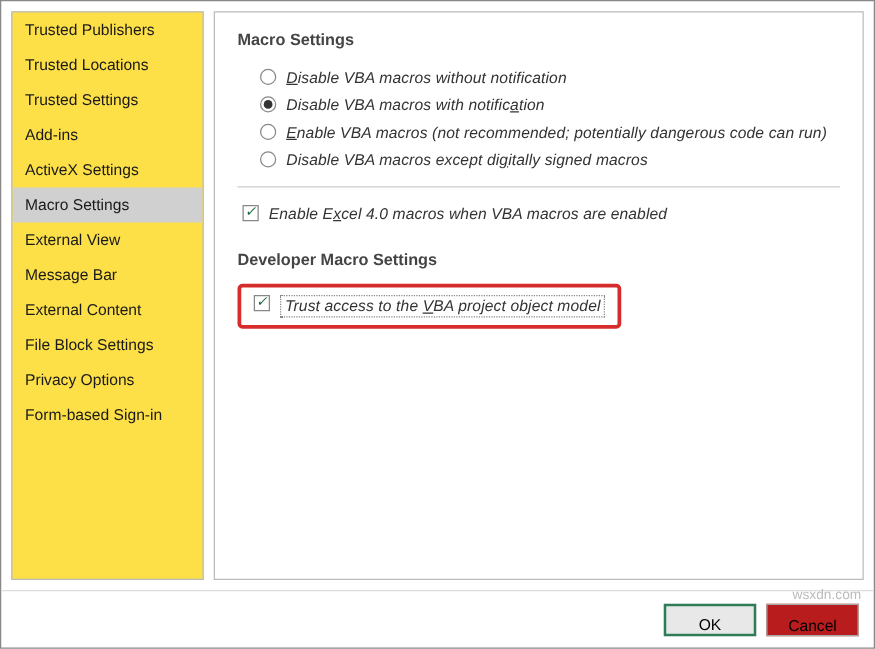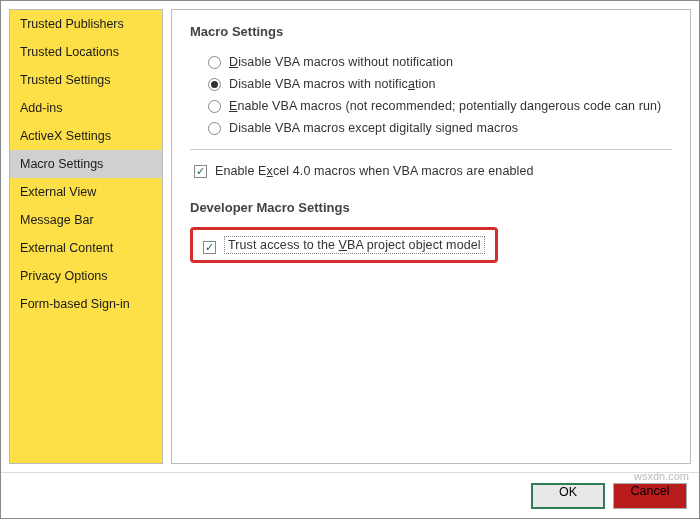--- a/index.html
+++ b/index.html
@@ -10,31 +10,31 @@
     .titlebar-icons { display: flex; gap: 18px; align-items: center; }
     .help-icon, .close-icon { font-size: 14px; color: #333; cursor: pointer; padding: 4px 8px; }
     .close-icon { font-size: 16px; }
     .body { flex: 1; display: flex; padding: 8px; gap: 8px; overflow: hidden; }
     .sidebar { width: 154px; border: 1px solid #bbb; background: #fde047; overflow-y: auto; }
     .sidebar-item { padding: 7px 10px; font-size: 12.5px; color: #1a1a1a; cursor: pointer; white-space: nowrap; overflow: hidden; text-overflow: ellipsis; }
     .sidebar-item.selected { background: #d0d0d0; }
     .content { flex: 1; border: 1px solid #bbb; padding: 14px 18px; overflow-y: auto; font-size: 12.5px; }
     .section-header { font-size: 13px; font-weight: 600; color: #444; margin-bottom: 12px; }
     .radio-group { padding-left: 18px; margin-bottom: 10px; }
-    .radio-row, .check-row { display: flex; align-items: flex-end; gap: 8px; padding: 4px 0; color: #333; }
+    .radio-row, .check-row { display: flex; align-items: flex-start; gap: 8px; padding: 4px 0; color: #333; font-style: italic; }
     .radio { width: 13px; height: 13px; border: 1px solid #888; border-radius: 50%; display: inline-flex; align-items: center; justify-content: center; flex-shrink: 0; }
     .radio.checked::after { content: ""; width: 7px; height: 7px; background: #333; border-radius: 50%; }
     .check { width: 13px; height: 13px; border: 1px solid #888; display: inline-flex; align-items: center; justify-content: center; flex-shrink: 0; color: #146a3c; font-size: 11px; line-height: 1; }
     .divider { border-top: 1px solid #ccc; margin: 10px 0; }
     .check-group { padding-left: 4px; margin-bottom: 18px; }
     .highlight-box { border: 3px solid #d62c2c; border-radius: 4px; padding: 6px 10px; display: inline-flex; align-items: center; gap: 8px; }
     .dotted-label { border: 1px dotted #888; padding: 1px 3px; }
     .underline-key { text-decoration: underline; }
     .footer { height: 46px; border-top: 1px solid #ddd; display: flex; align-items: center; justify-content: flex-end; padding: 0 12px; gap: 8px; }
-    .btn { min-width: 74px; height: 26px; font-size: 12.5px; display: inline-flex; align-items: flex-start; justify-content: center; cursor: pointer; }
+    .btn { min-width: 74px; height: 26px; font-size: 12.5px; display: inline-flex; align-items: flex-end; justify-content: center; cursor: pointer; }
     .btn-ok { background: #e8e8e8; border: 2px solid #2e7d57; }
     .btn-cancel { background: #b91c1c; border: 1px solid #aaa; }
     .watermark { position: absolute; bottom: 36px; right: 10px; font-size: 11px; color: #bbb; }
     .accesskey span.underline-key { text-decoration: underline; }
     .radio-label, .check-label { letter-spacing: 0.1px; }
   </style>
 </head>
 <body>
 
 <div class="window">
@@ -45,20 +45,21 @@
     <div class="sidebar">
       <div class="sidebar-item"><span>Trusted Publishers</span></div>
       <div class="sidebar-item"><span>Trusted Locations</span></div>
       <div class="sidebar-item"><span>Trusted Settings</span></div>
       <div class="sidebar-item"><span>Add-ins</span></div>
       <div class="sidebar-item"><span>ActiveX Settings</span></div>
       <div class="sidebar-item selected"><span>Macro Settings</span></div>
       <div class="sidebar-item"><span>External View</span></div>
       <div class="sidebar-item"><span>Message Bar</span></div>
       <div class="sidebar-item"><span>External Content</span></div>
+      <div class="sidebar-item"><span>File Block Settings</span></div>
       <div class="sidebar-item"><span>Privacy Options</span></div>
       <div class="sidebar-item"><span>Form-based Sign-in</span></div>
     </div>
 
     <div class="content">
       <div class="section-header">Macro Settings</div>
 
       <div class="radio-group">
         <div class="radio-row">
           <span class="radio"></span>

